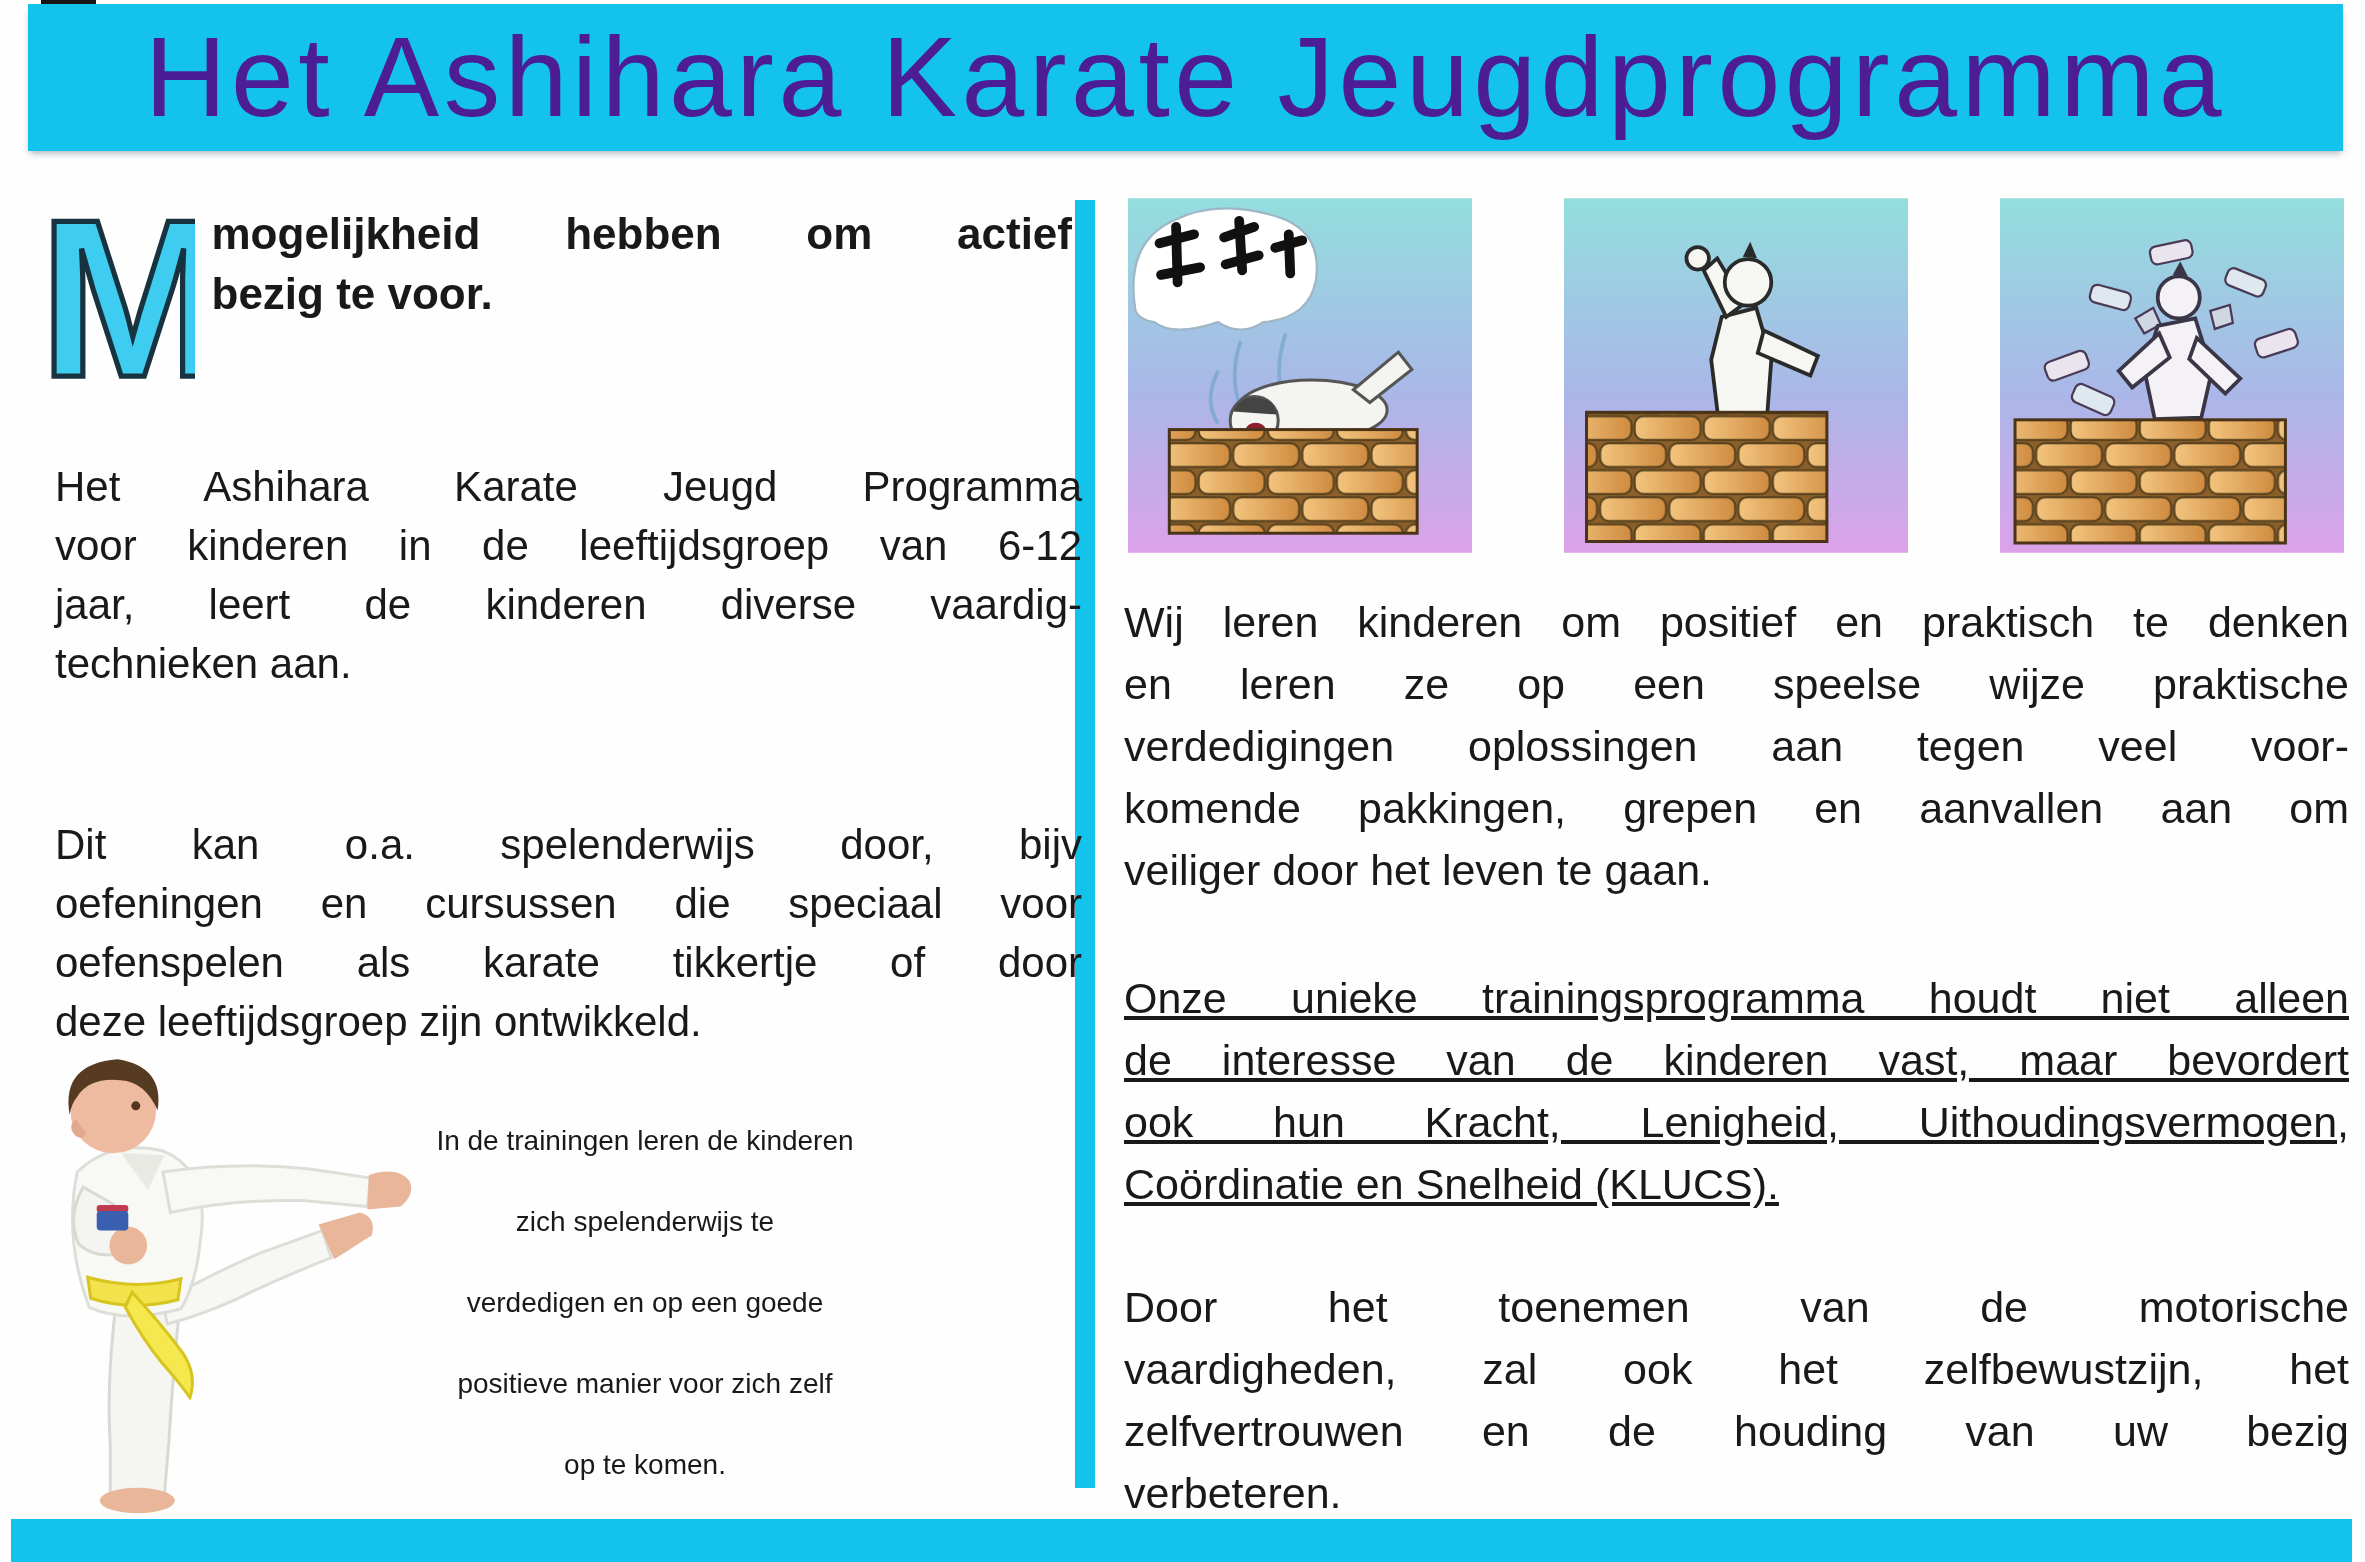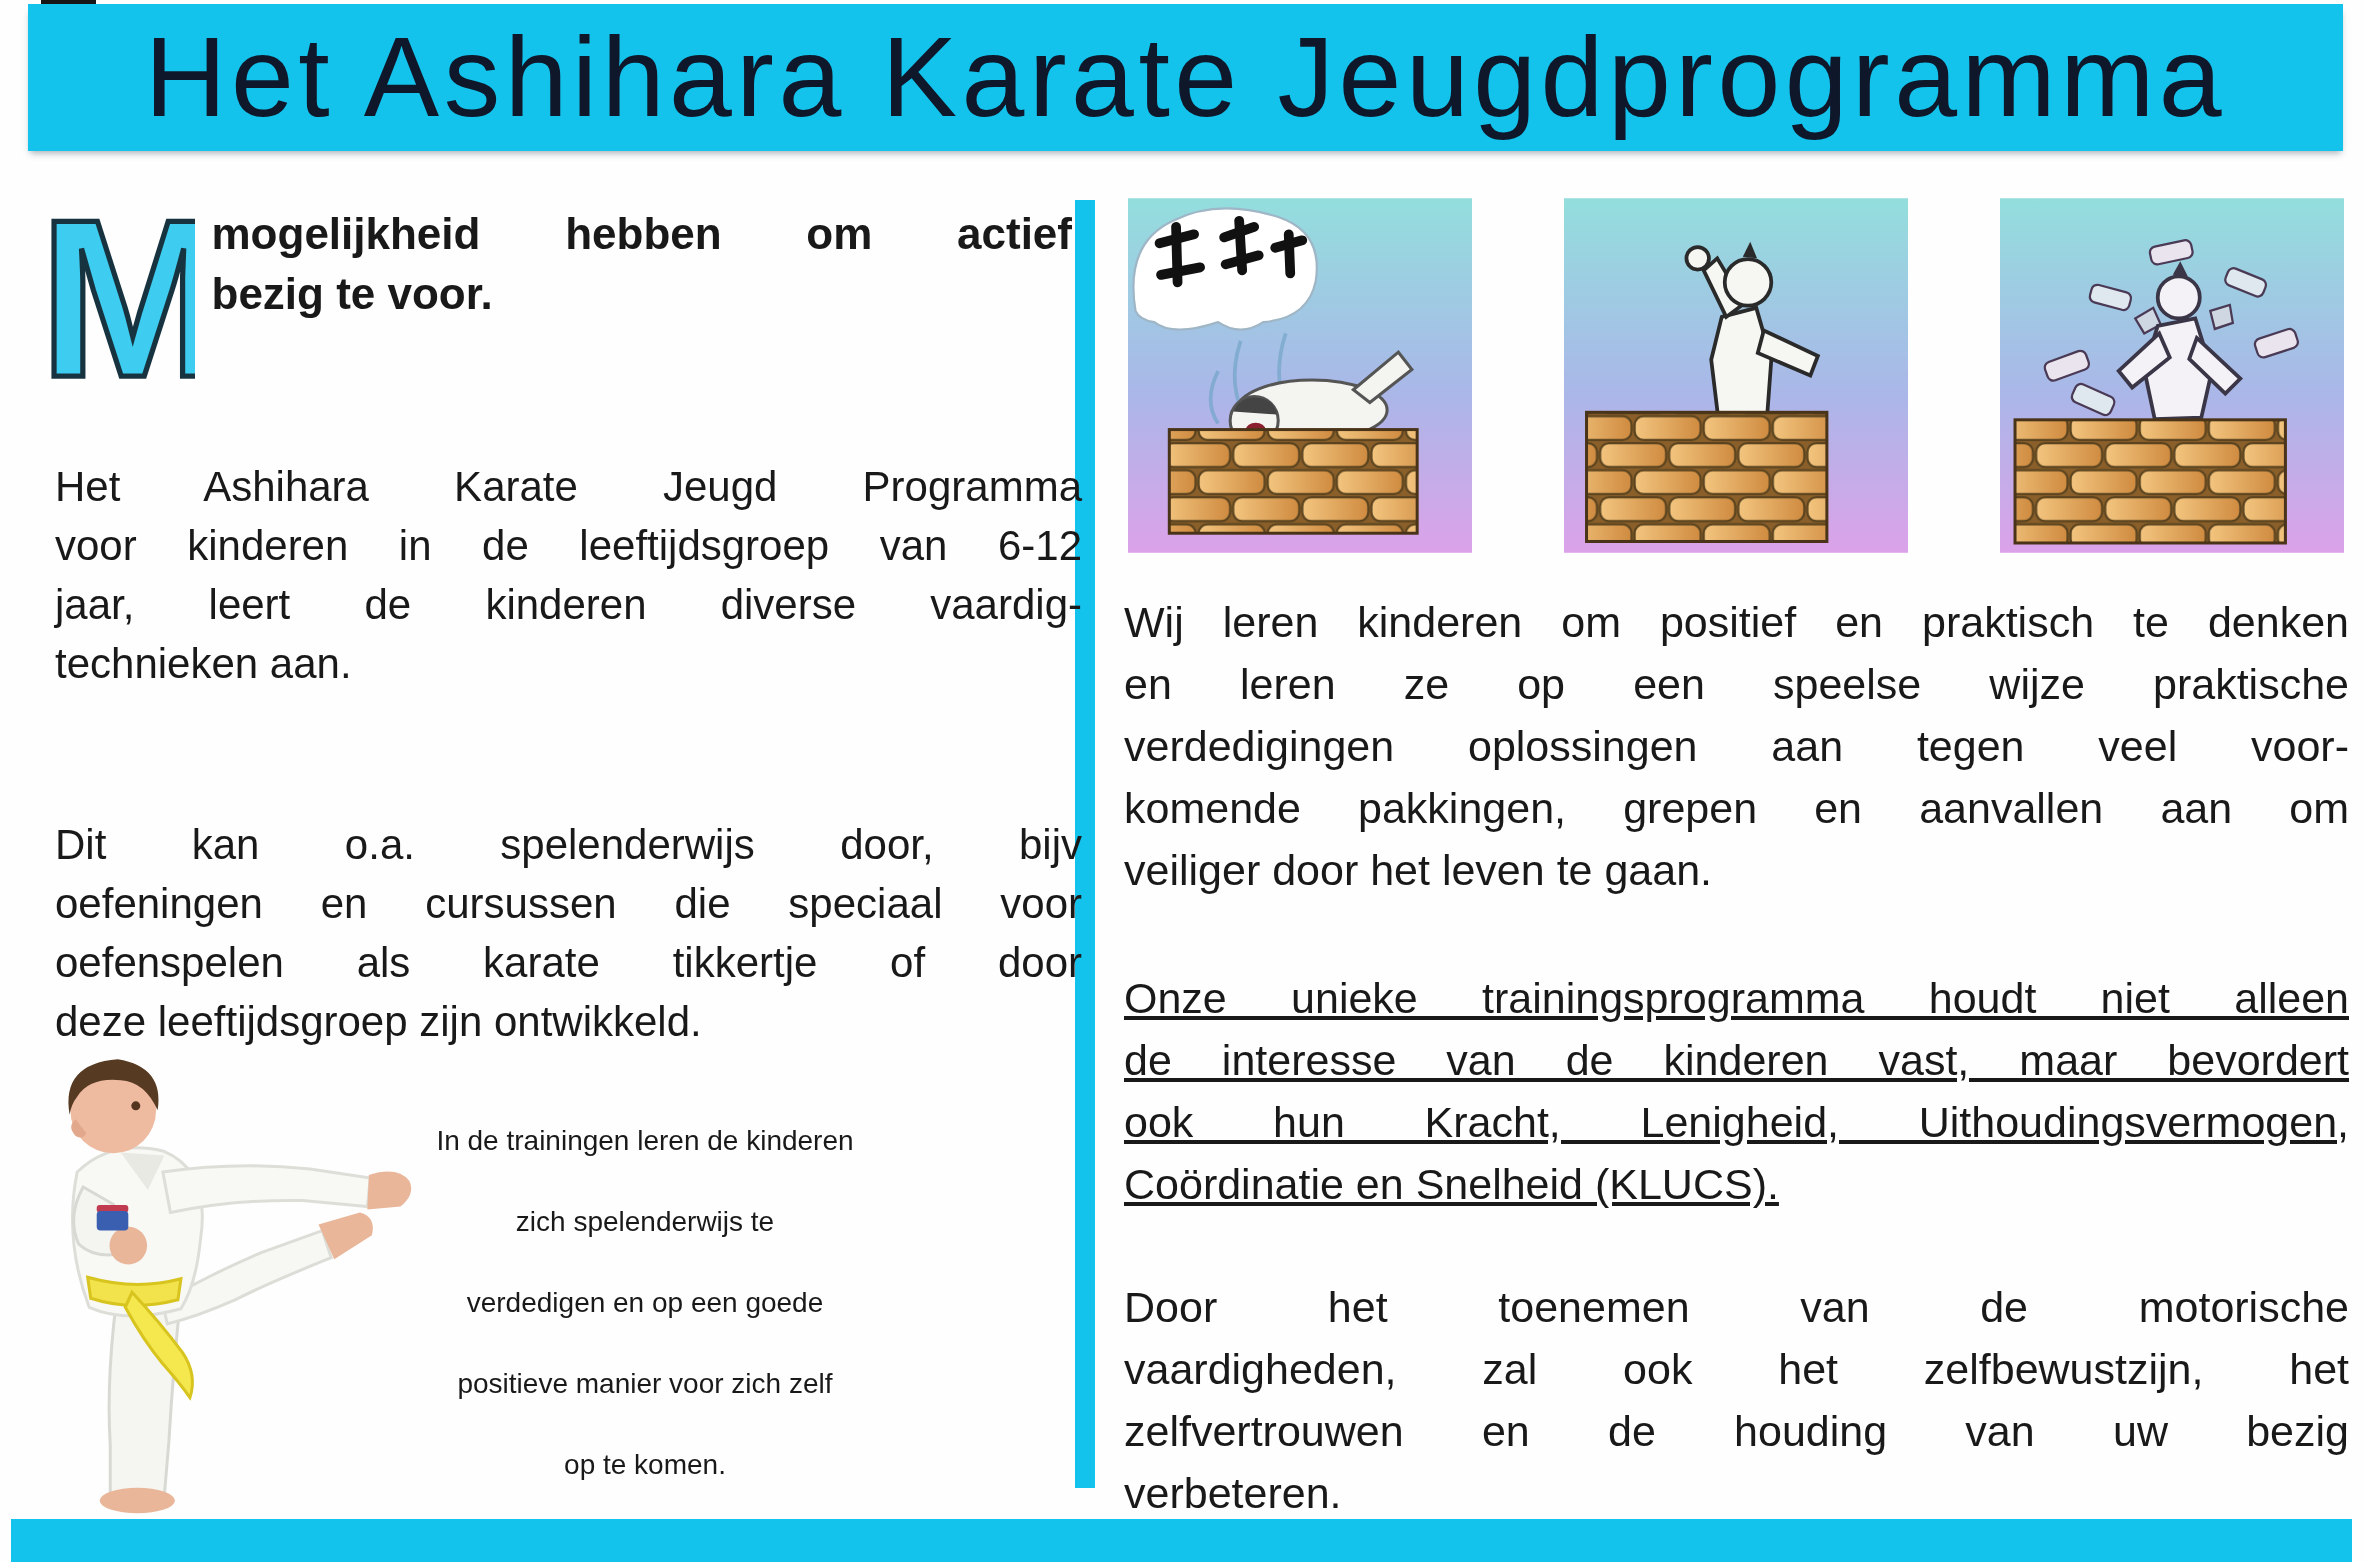--- a/index.html
+++ b/index.html
@@ -3,21 +3,21 @@
 <meta charset="utf-8">
 <style>
   html,body{margin:0;padding:0;background:#ffffff;}
   .page{position:relative;width:2366px;height:1562px;background:#fefefe;
         font-family:"Liberation Sans",sans-serif;color:#191919;overflow:hidden;}
 
   .corner-mark{position:absolute;left:41px;top:0;width:55px;height:7.5px;background:#161616;}
 
   .header{position:absolute;left:28px;top:3.8px;width:2315px;height:147px;background:#14c3ec;
           box-shadow:0 5.3px 6.8px -2.3px rgba(95,115,125,.55);}
-  .header .title{color:#0f172a;font-size:113px;letter-spacing:4.5px;text-align:center;
+  .header .title{color:#4c1d95;font-size:113px;letter-spacing:4.5px;text-align:center;
                  line-height:147px;white-space:nowrap;font-weight:400;}
 
   .vdivider{position:absolute;left:1075px;top:200px;width:20.3px;height:1288px;background:#14c3ec;}
   .footer-bar{position:absolute;left:10.5px;top:1519px;width:2341px;height:44px;background:#14c3ec;}
 
   
   .jl{text-align:justify;text-align-last:justify;}
   .ll{text-align:left;text-align-last:left;}
   .cl{text-align:center;}
 

